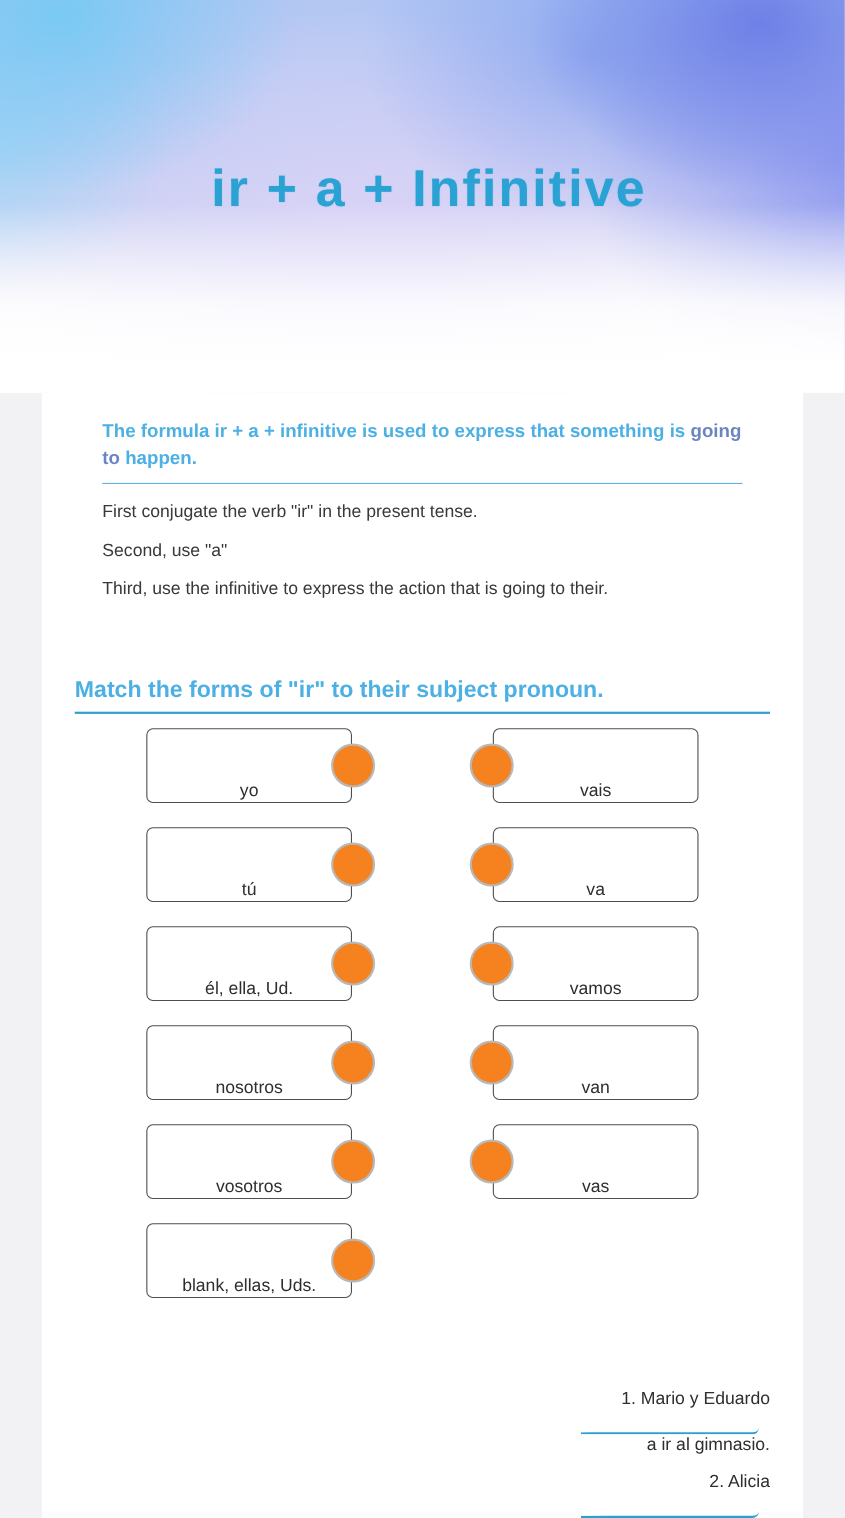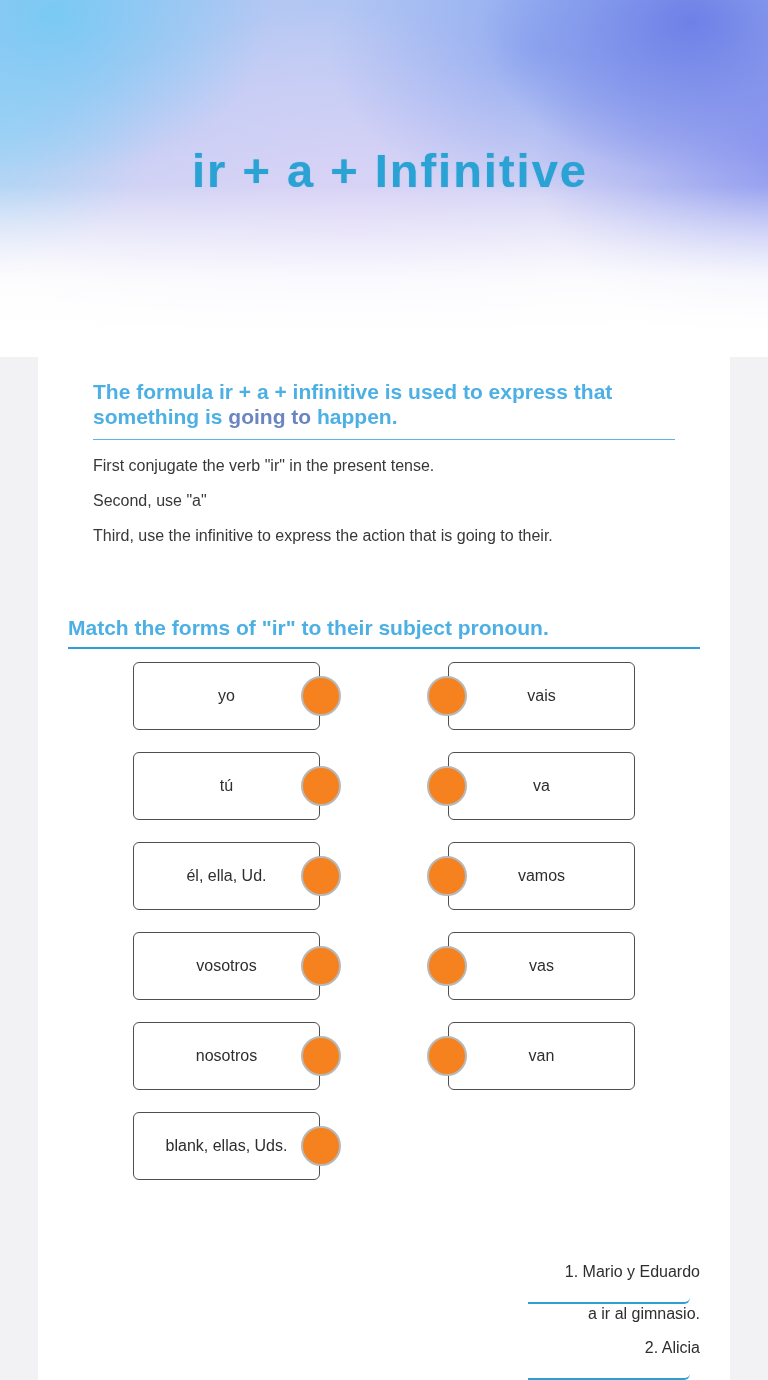--- a/index.html
+++ b/index.html
@@ -39,41 +39,41 @@
   }
 
   
   .card{
     width:692px;min-height:1023px;margin:0 38px;background:var(--card-bg,#fff);
     padding:22px 30px 0;
   }
 
   .text-block{margin:0 25px;}
   .tb-heading{
-    font-size:21px;line-height:25px;font-weight:bold;
+    font-size:17px;line-height:25px;font-weight:bold;
     color:var(--heading-blue,#4cb0e4);
   }
   .tb-heading .emph{color:var(--bold-blue,#6b85c2);}
   .tb-divider{border:none;border-top:1px solid var(--light-divider,#5db4e4);margin:10px 0 0;}
   .text-block p{font-size:16px;line-height:19px;color:var(--text-dark,#383838);margin:16px 0;}
 
   .section{margin-top:70px;}
   .section-heading{
     font-size:21px;line-height:25px;font-weight:bold;
     color:var(--heading-blue,#4cb0e4);
     padding-bottom:7px;border-bottom:2px solid var(--divider-blue,#2f9fd3);
   }
 
   
   .match-grid{margin-top:13px;}
   .match-row{display:flex;margin-bottom:22px;}
   .match-box{
     position:relative;width:187px;height:68px;
     border:1px solid var(--box-border,#4f4f4f);border-radius:6px;background:#fff;
-    display:flex;align-items:center;justify-content:center;
+    display:flex;align-items:flex-end;justify-content:center;
     font-size:16px;color:#2e2e2e;
   }
   .match-box.left{margin-left:65px;}
   .match-box.right{margin-left:128px;}
   .dot{
     position:absolute;width:40px;height:40px;border-radius:50%;
     background:var(--dot-orange,#f6821f);
     border:2px solid var(--dot-ring,#b8b8b8);
     top:50%;transform:translateY(-50%);cursor:pointer;
   }
@@ -147,37 +147,37 @@
             <span class="dot"></span>
           </div>
           <div class="match-box right">
             <span class="dot"></span>
             <span>vamos</span>
           </div>
         </div>
 
         <div class="match-row">
           <div class="match-box left">
+            <span>nosotros</span>
+            <span class="dot"></span>
+          </div>
+          <div class="match-box right">
+            <span class="dot"></span>
+            <span>van</span>
+          </div>
+        </div>
+
+        <div class="match-row">
+          <div class="match-box left">
             <span>vosotros</span>
             <span class="dot"></span>
           </div>
           <div class="match-box right">
             <span class="dot"></span>
             <span>vas</span>
-          </div>
-        </div>
-
-        <div class="match-row">
-          <div class="match-box left">
-            <span>nosotros</span>
-            <span class="dot"></span>
-          </div>
-          <div class="match-box right">
-            <span class="dot"></span>
-            <span>van</span>
           </div>
         </div>
 
         <div class="match-row">
           <div class="match-box left">
             <span>blank, ellas, Uds.</span>
             <span class="dot"></span>
           </div>
         </div>
 

